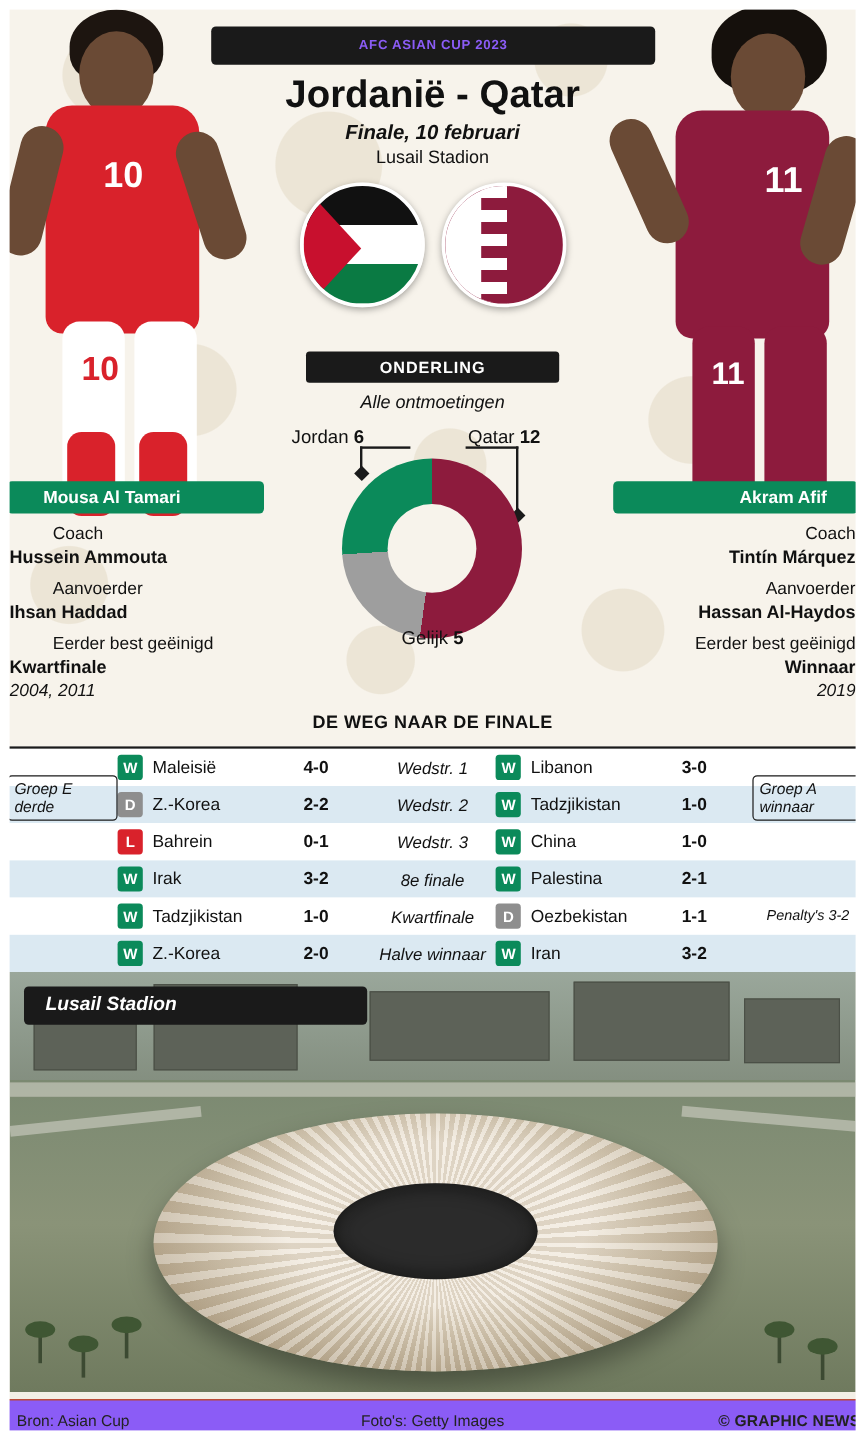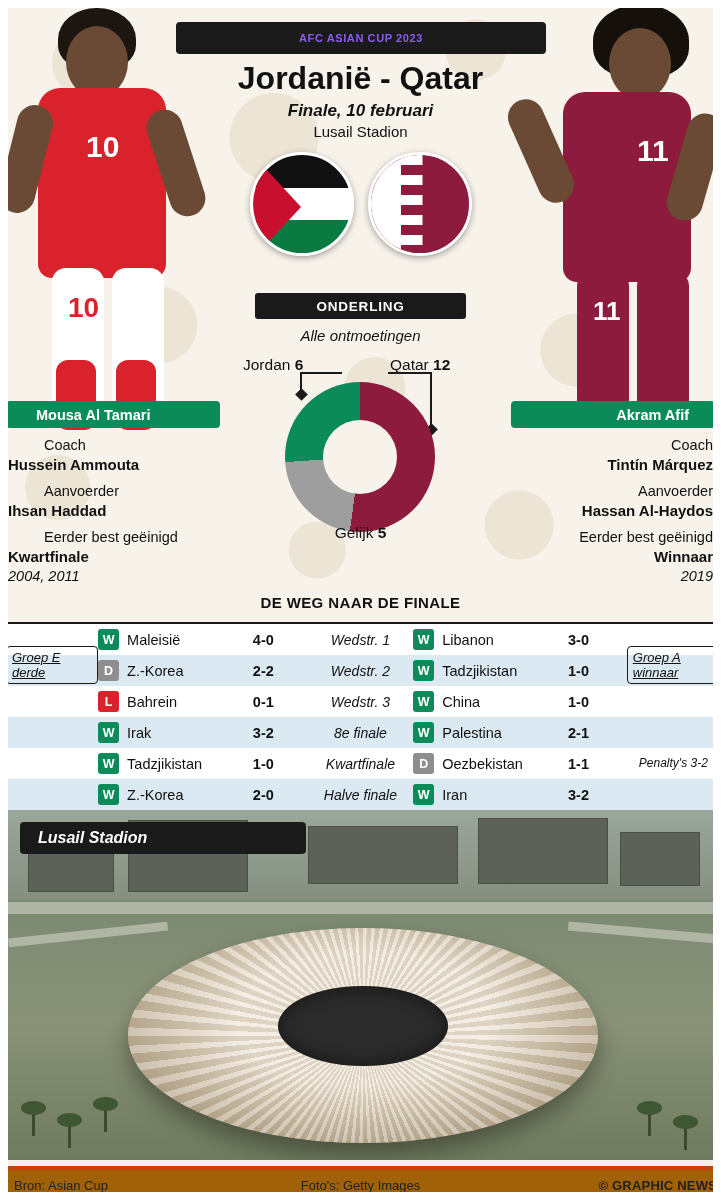--- a/index.html
+++ b/index.html
@@ -337,21 +337,20 @@
     padding-left: 6px;
   }
   .grp-box {
     border: 1.5px solid #1a1a1a;
     border-radius: 4px;
     padding: 3px 5px;
     font-style: italic;
     font-size: 13px;
     line-height: 1.18;
     width: 92px;
-    text-decoration: underline;
   }
 
   
   .stadium {
     position: absolute;
     left: 8px; top: 810px;
     width: 705px; height: 350px;
     overflow: hidden;
     background: linear-gradient(to bottom, #6f7f6a 0%, #7c8a72 28%, #8a9378 60%, #6f7a5e 100%);
   }
@@ -428,22 +427,22 @@
   }
   .stad-plate span {
     color: #fff; font-weight: bold; font-style: italic; font-size: 16px;
   }
 
   
   .footer {
     position: absolute;
     left: 0; top: 1166px;
     width: 721px; height: 34px;
-    background: #a16207;
-    border-top: 4px solid #c2410c;
+    background: #8b5cf6;
+    border-top: 1px solid #c2410c;
     display: flex; align-items: center;
     font-size: 13px; color: #222;
   }
   .footer .src { position: absolute; left: 14px; }
   .footer .photo { position: absolute; left: 0; right: 0; text-align: center; }
   .footer .brand { position: absolute; right: 4px; font-weight: bold; letter-spacing: 0.2px; }
   .page-border {
     position: absolute; inset: 0;
     border: 8px solid #ffffff;
     pointer-events: none;
@@ -623,21 +622,21 @@
         <div class="score">1-1</div>
         <div class="cell-group r" style="position: relative;">
           <div class="pen">Penalty's 3-2</div>
         </div>
       </div>
       <div class="road-row alt">
         <div class="cell-group"></div>
         <div class="badge W">W</div>
         <div class="team-l">Z.-Korea</div>
         <div class="score">2-0</div>
-        <div class="stage">Halve finale</div>
+        <div class="stage">Halve winnaar</div>
         <div class="badge W">W</div>
         <div class="team-r">Iran</div>
         <div class="score">3-2</div>
         <div class="cell-group r" style="position: relative;"></div>
       </div>
     </div>
 
   <div class="stadium">
     <div class="sky-blocks"></div>
     <div class="bld" style="left:20px; top:20px; width:86px; height:62px;"></div>

